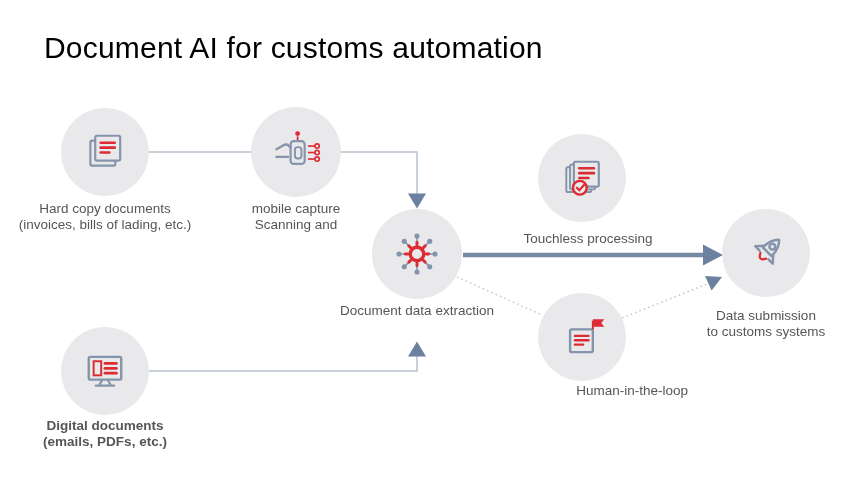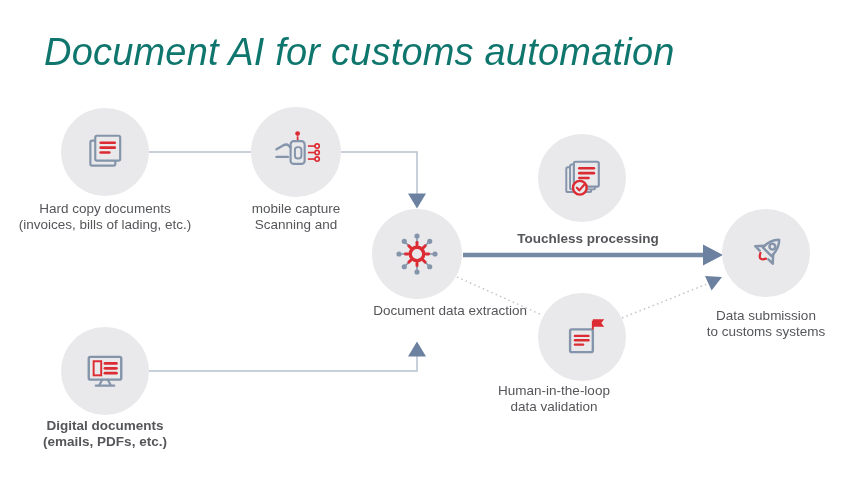--- a/index.html
+++ b/index.html
@@ -1,22 +1,22 @@
 <!DOCTYPE html>
 <html><head>
 <meta charset="utf-8">
 <style>
   html,body{margin:0;padding:0;background:#ffffff;}
   .canvas{
     position:relative;width:850px;height:480px;background:#ffffff;overflow:hidden;
     font-family:"Liberation Sans", sans-serif;
   }
   .title{
-    position:absolute;left:44px;top:31px;font-size:38px;letter-spacing:.2px;
-    color:#0f766e;font-weight:400;font-style:italic;
+    position:absolute;left:44px;top:31px;font-size:30px;letter-spacing:.2px;
+    color:#000000;font-weight:400;
   }
   .connector-layer{position:absolute;left:0;top:0;}
   .node{
     position:absolute;border-radius:50%;background:#e9e9eb;
     display:flex;align-items:center;justify-content:center;
   }
   .node svg{display:block;}
   .node-label{
     position:absolute;text-align:center;color:#55565a;font-size:13.5px;line-height:1.22;
   }
@@ -127,59 +127,58 @@
         <circle cx="35.3" cy="35.3" r="2.3"></circle>
         <circle cx="24" cy="40" r="2.3"></circle>
         <circle cx="12.7" cy="35.3" r="2.3"></circle>
         <circle cx="8" cy="24" r="2.3"></circle>
         <circle cx="12.7" cy="12.7" r="2.3"></circle>
         <circle cx="24" cy="8" r="2.3"></circle>
         <circle cx="35.3" cy="12.7" r="2.3"></circle>
       </g>
     </svg>
   </div>
-  <div class="node-label" style="left:307px;top:303px;width:220px;text-align:right;">
+  <div class="node-label" style="left:307px;top:303px;width:220px;">
     <span>Document data extraction</span>
   </div>
 
   <div class="node" style="left:538px;top:134px;width:88px;height:88px;">
     <svg width="52" height="52" viewBox="0 0 48 48">
       <g fill="#e9e9eb" stroke="#8494aa" stroke-linejoin="round">
         <rect x="9.5" y="14" width="23" height="23" rx="1.5" stroke-width="1.8"></rect>
         <rect x="13" y="11.5" width="23" height="23" rx="1.5" stroke-width="1.8"></rect>
         <rect x="16.5" y="9" width="23" height="23" rx="1.5" stroke-width="2"></rect>
       </g>
       <g stroke="#dc2b32" stroke-width="2.4" stroke-linecap="round">
         <line x1="21.5" y1="15" x2="35" y2="15"></line>
         <line x1="21.5" y1="19.5" x2="35" y2="19.5"></line>
         <line x1="21.5" y1="24" x2="30" y2="24"></line>
       </g>
       <circle cx="22" cy="33" r="6.3" fill="#e9e9eb" stroke="#dc2b32" stroke-width="2.2"></circle>
       <path d="M19.3,33 l2.2,2.4 l4.3,-5" fill="none" stroke="#dc2b32" stroke-width="2" stroke-linecap="round" stroke-linejoin="round"></path>
     </svg>
   </div>
-  <div class="node-label" style="left:488px;top:231px;width:200px;font-weight:bold;">
+  <div class="node-label" style="left:488px;top:231px;width:200px;">
     <span>Touchless processing</span>
   </div>
 
   <div class="node" style="left:538px;top:293px;width:88px;height:88px;">
     <svg width="52" height="52" viewBox="0 0 48 48">
       <rect x="13" y="17" width="21" height="21" rx="1.5" fill="none" stroke="#8494aa" stroke-width="2.2" stroke-linejoin="round"></rect>
       <g stroke="#dc2b32" stroke-width="2.2" stroke-linecap="round">
         <line x1="17.5" y1="23" x2="30" y2="23"></line>
         <line x1="17.5" y1="27" x2="30" y2="27"></line>
         <line x1="17.5" y1="31" x2="25" y2="31"></line>
       </g>
       <line x1="34" y1="9" x2="34" y2="17" stroke="#dc2b32" stroke-width="1.8"></line>
       <polygon points="34,7.5 44.5,7.5 41.8,11 44.5,14.5 34,14.5" fill="#dc2b32"></polygon>
     </svg>
   </div>
-  <div class="node-label" style="left:464px;top:383px;width:180px;">
+  <div class="node-label" style="left:508px;top:383px;width:180px;text-align:right;">
     <span>Human-in-the-loop</span>
-    <span>data validation</span>
   </div>
 
   <div class="node" style="left:722px;top:209px;width:88px;height:88px;">
     <svg width="54" height="54" viewBox="0 0 48 48">
       <g transform="rotate(45 24 24)">
         <g fill="none" stroke="#8494aa" stroke-width="2.2" stroke-linecap="round" stroke-linejoin="round">
           <path d="M24,7.5 C27.8,11 29.5,16.5 29.5,22.5 L18.5,22.5 C18.5,16.5 20.2,11 24,7.5 Z"></path>
           <circle cx="24" cy="16" r="2.6"></circle>
           <path d="M18.5,20.5 L13,26.5 L18.5,26.5"></path>
           <path d="M29.5,20.5 L35,26.5 L29.5,26.5"></path>

